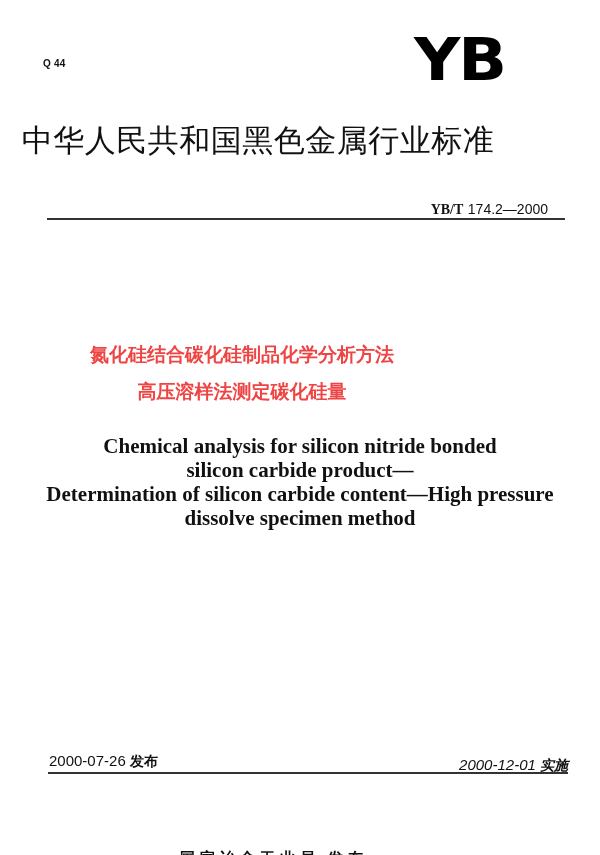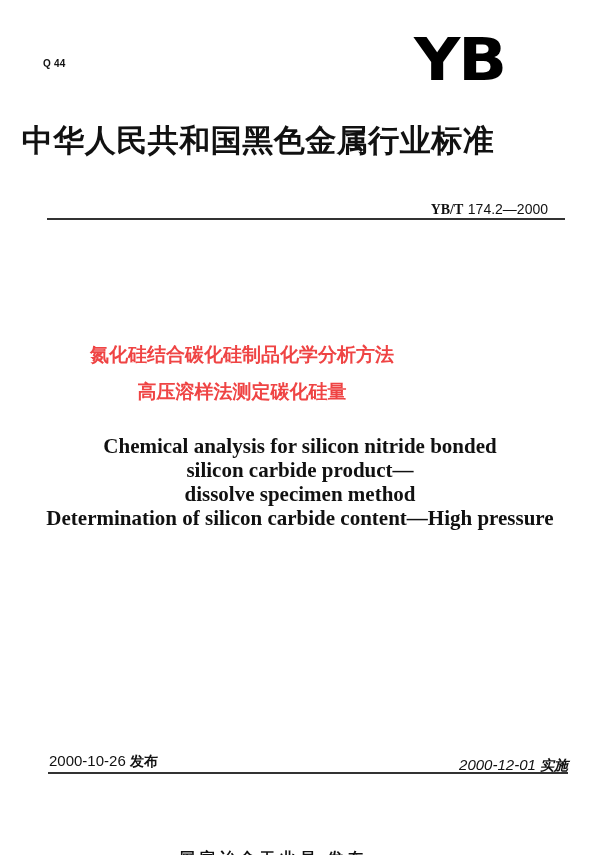--- a/index.html
+++ b/index.html
@@ -33,21 +33,21 @@
       line-height: 64px;
       letter-spacing: -2px;
       transform: scaleY(0.92);
       transform-origin: top left;
       color: #000000;
     }
     .std-title {
       left: 0; width: 504px; top: 120px;
       text-align: center;
       font-family: "DejaVu Sans", sans-serif;
-      font-weight: bold;
+      font-weight: normal;
       font-size: 31px;
       line-height: 40px;
       letter-spacing: 0.5px;
       padding-left: 12px;
       box-sizing: border-box;
     }
     .std-number {
       right: 52px; top: 200px;
       font-size: 14px;
       line-height: 18px;
@@ -129,26 +129,26 @@
 <div class="abs rule rule-top"></div>
 
 <div class="abs cn-title">
   <div>氮化硅结合碳化硅制品化学分析方法</div>
   <div>高压溶样法测定碳化硅量</div>
 </div>
 
 <div class="abs en-title">
   <div>Chemical analysis for silicon nitride bonded</div>
   <div>silicon carbide product—</div>
+  <div>Determination of silicon carbide content—High pressure</div>
   <div>dissolve specimen method</div>
-  <div>Determination of silicon carbide content—High pressure</div>
 </div>
 
 <div class="abs date-left">
-  <span>2000-10-26</span>
+  <span>2000-07-26</span>
   <span class="lbl">发布</span>
 </div>
 
 <div class="abs date-right">
   <span>2000-12-01</span>
   <span class="lbl">实施</span>
 </div>
 
 <div class="abs rule rule-bottom"></div>
 

